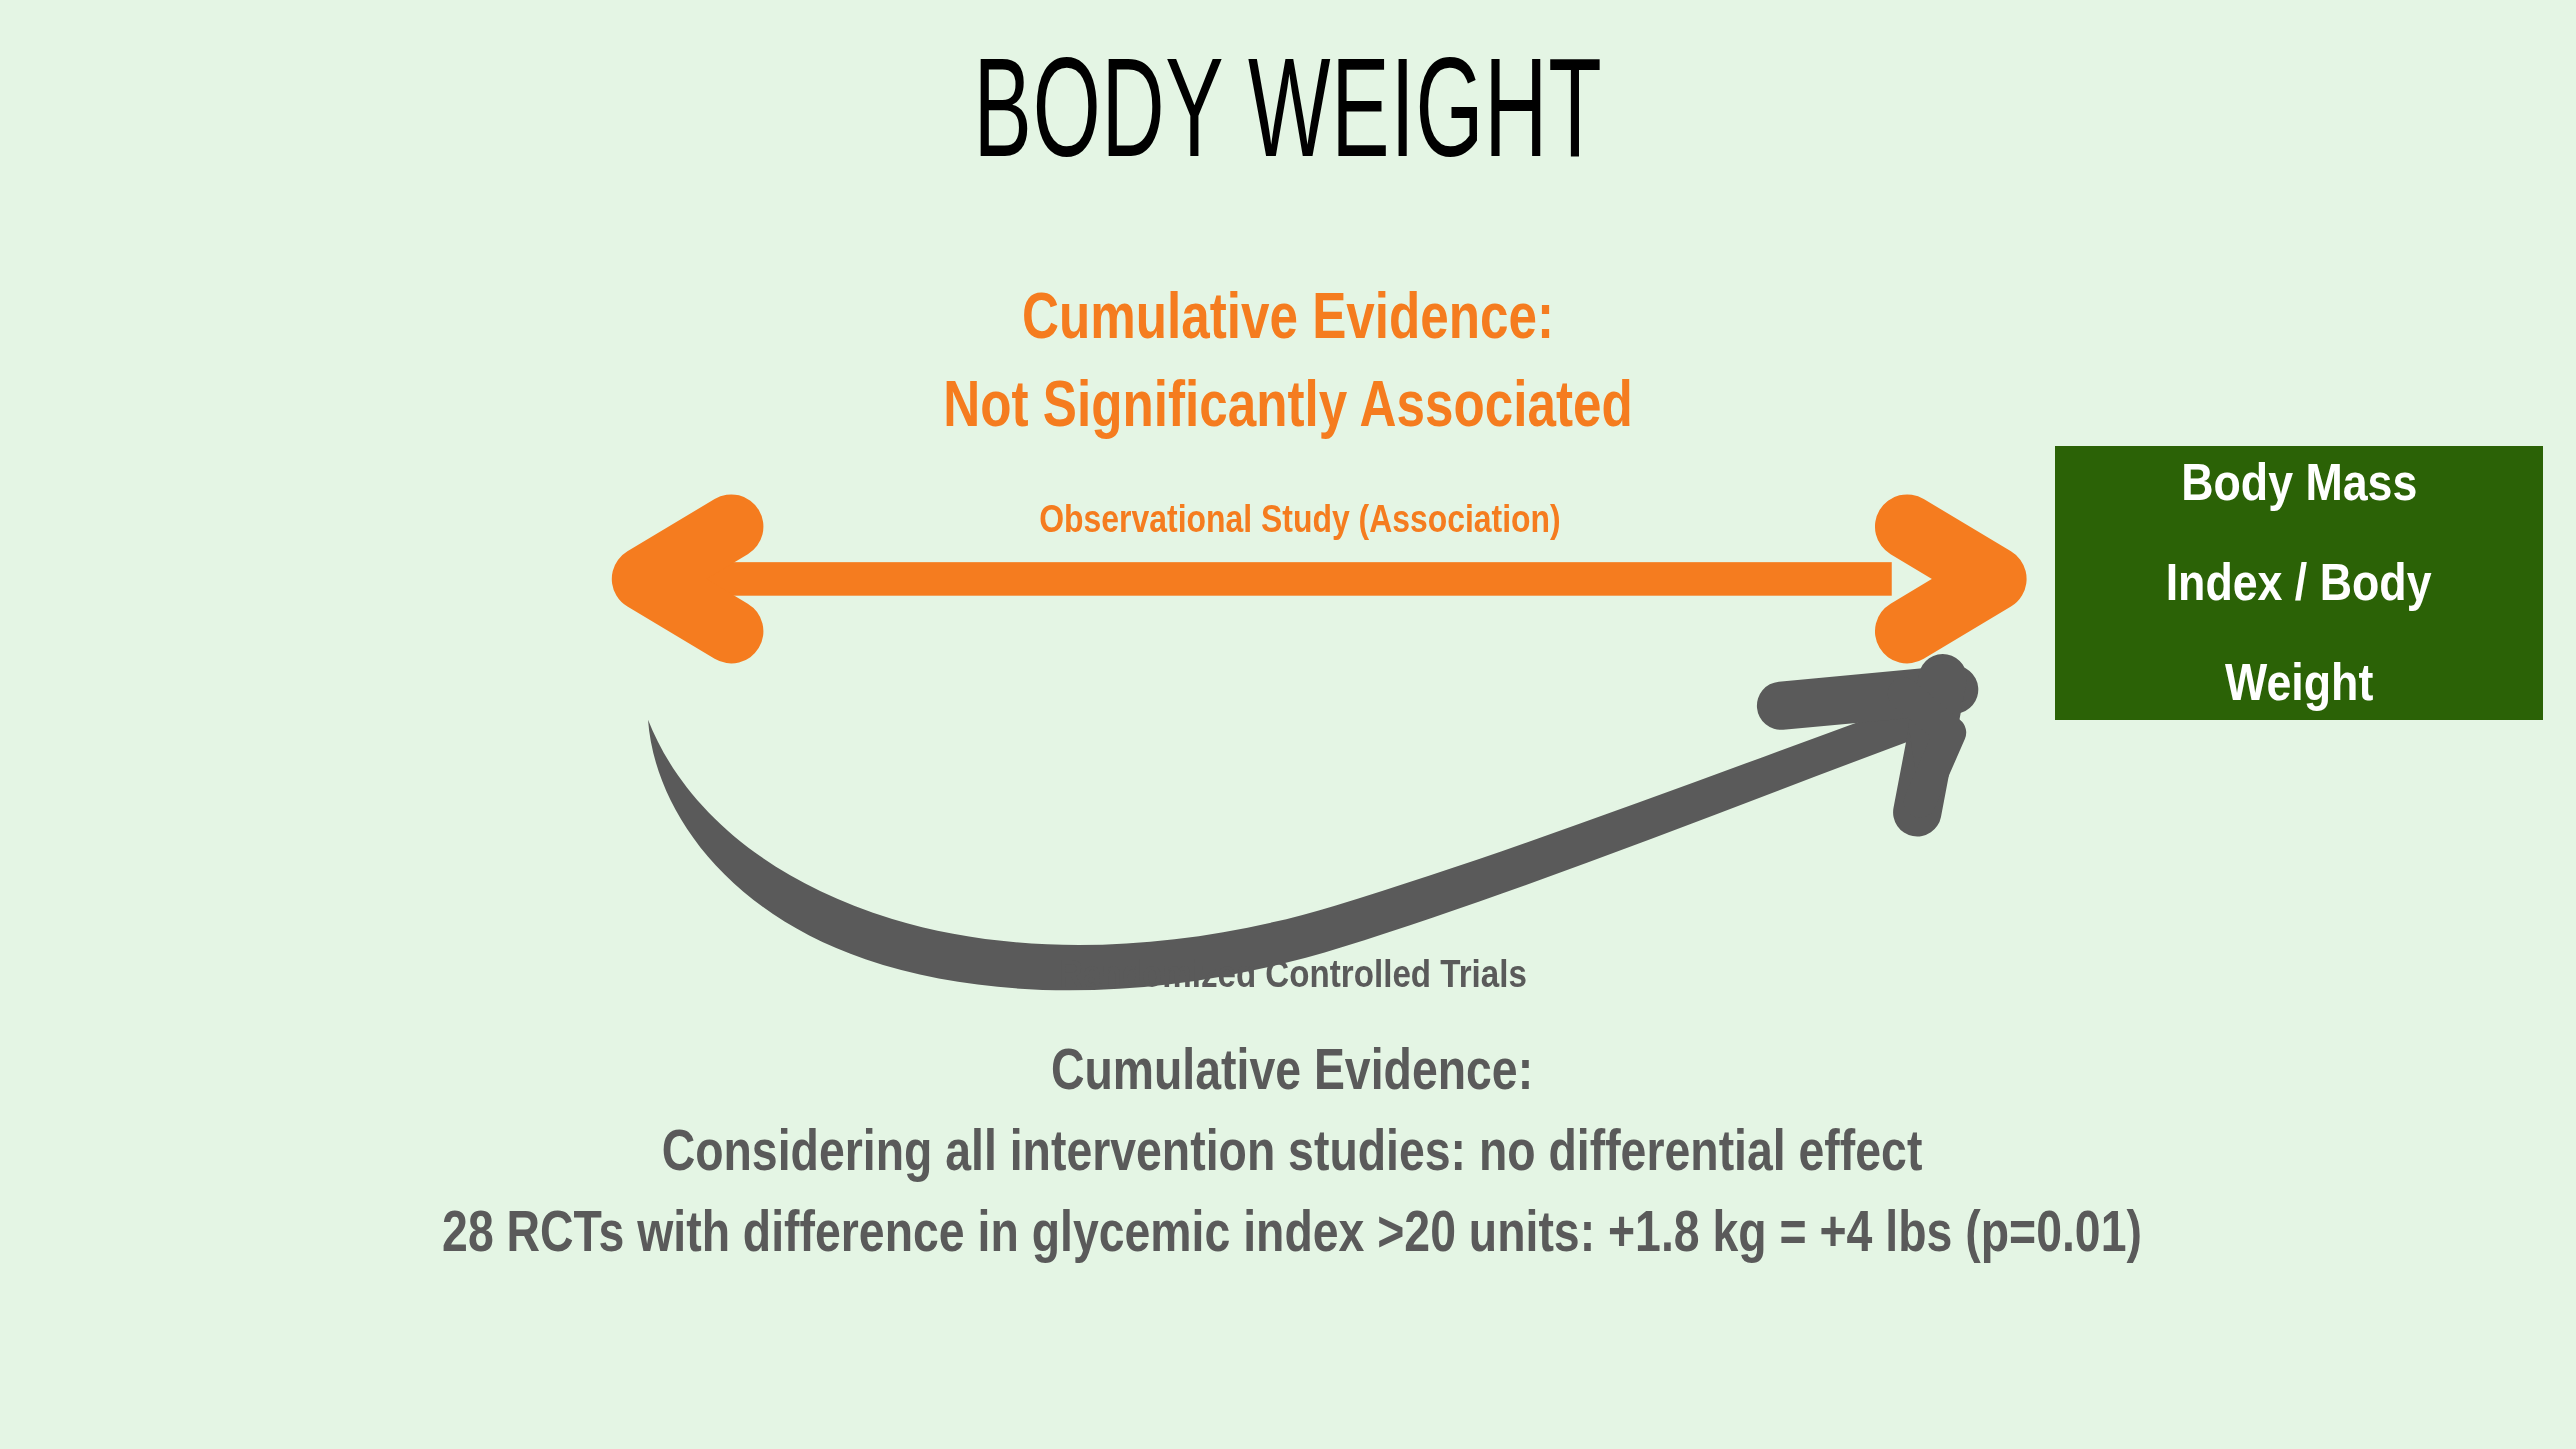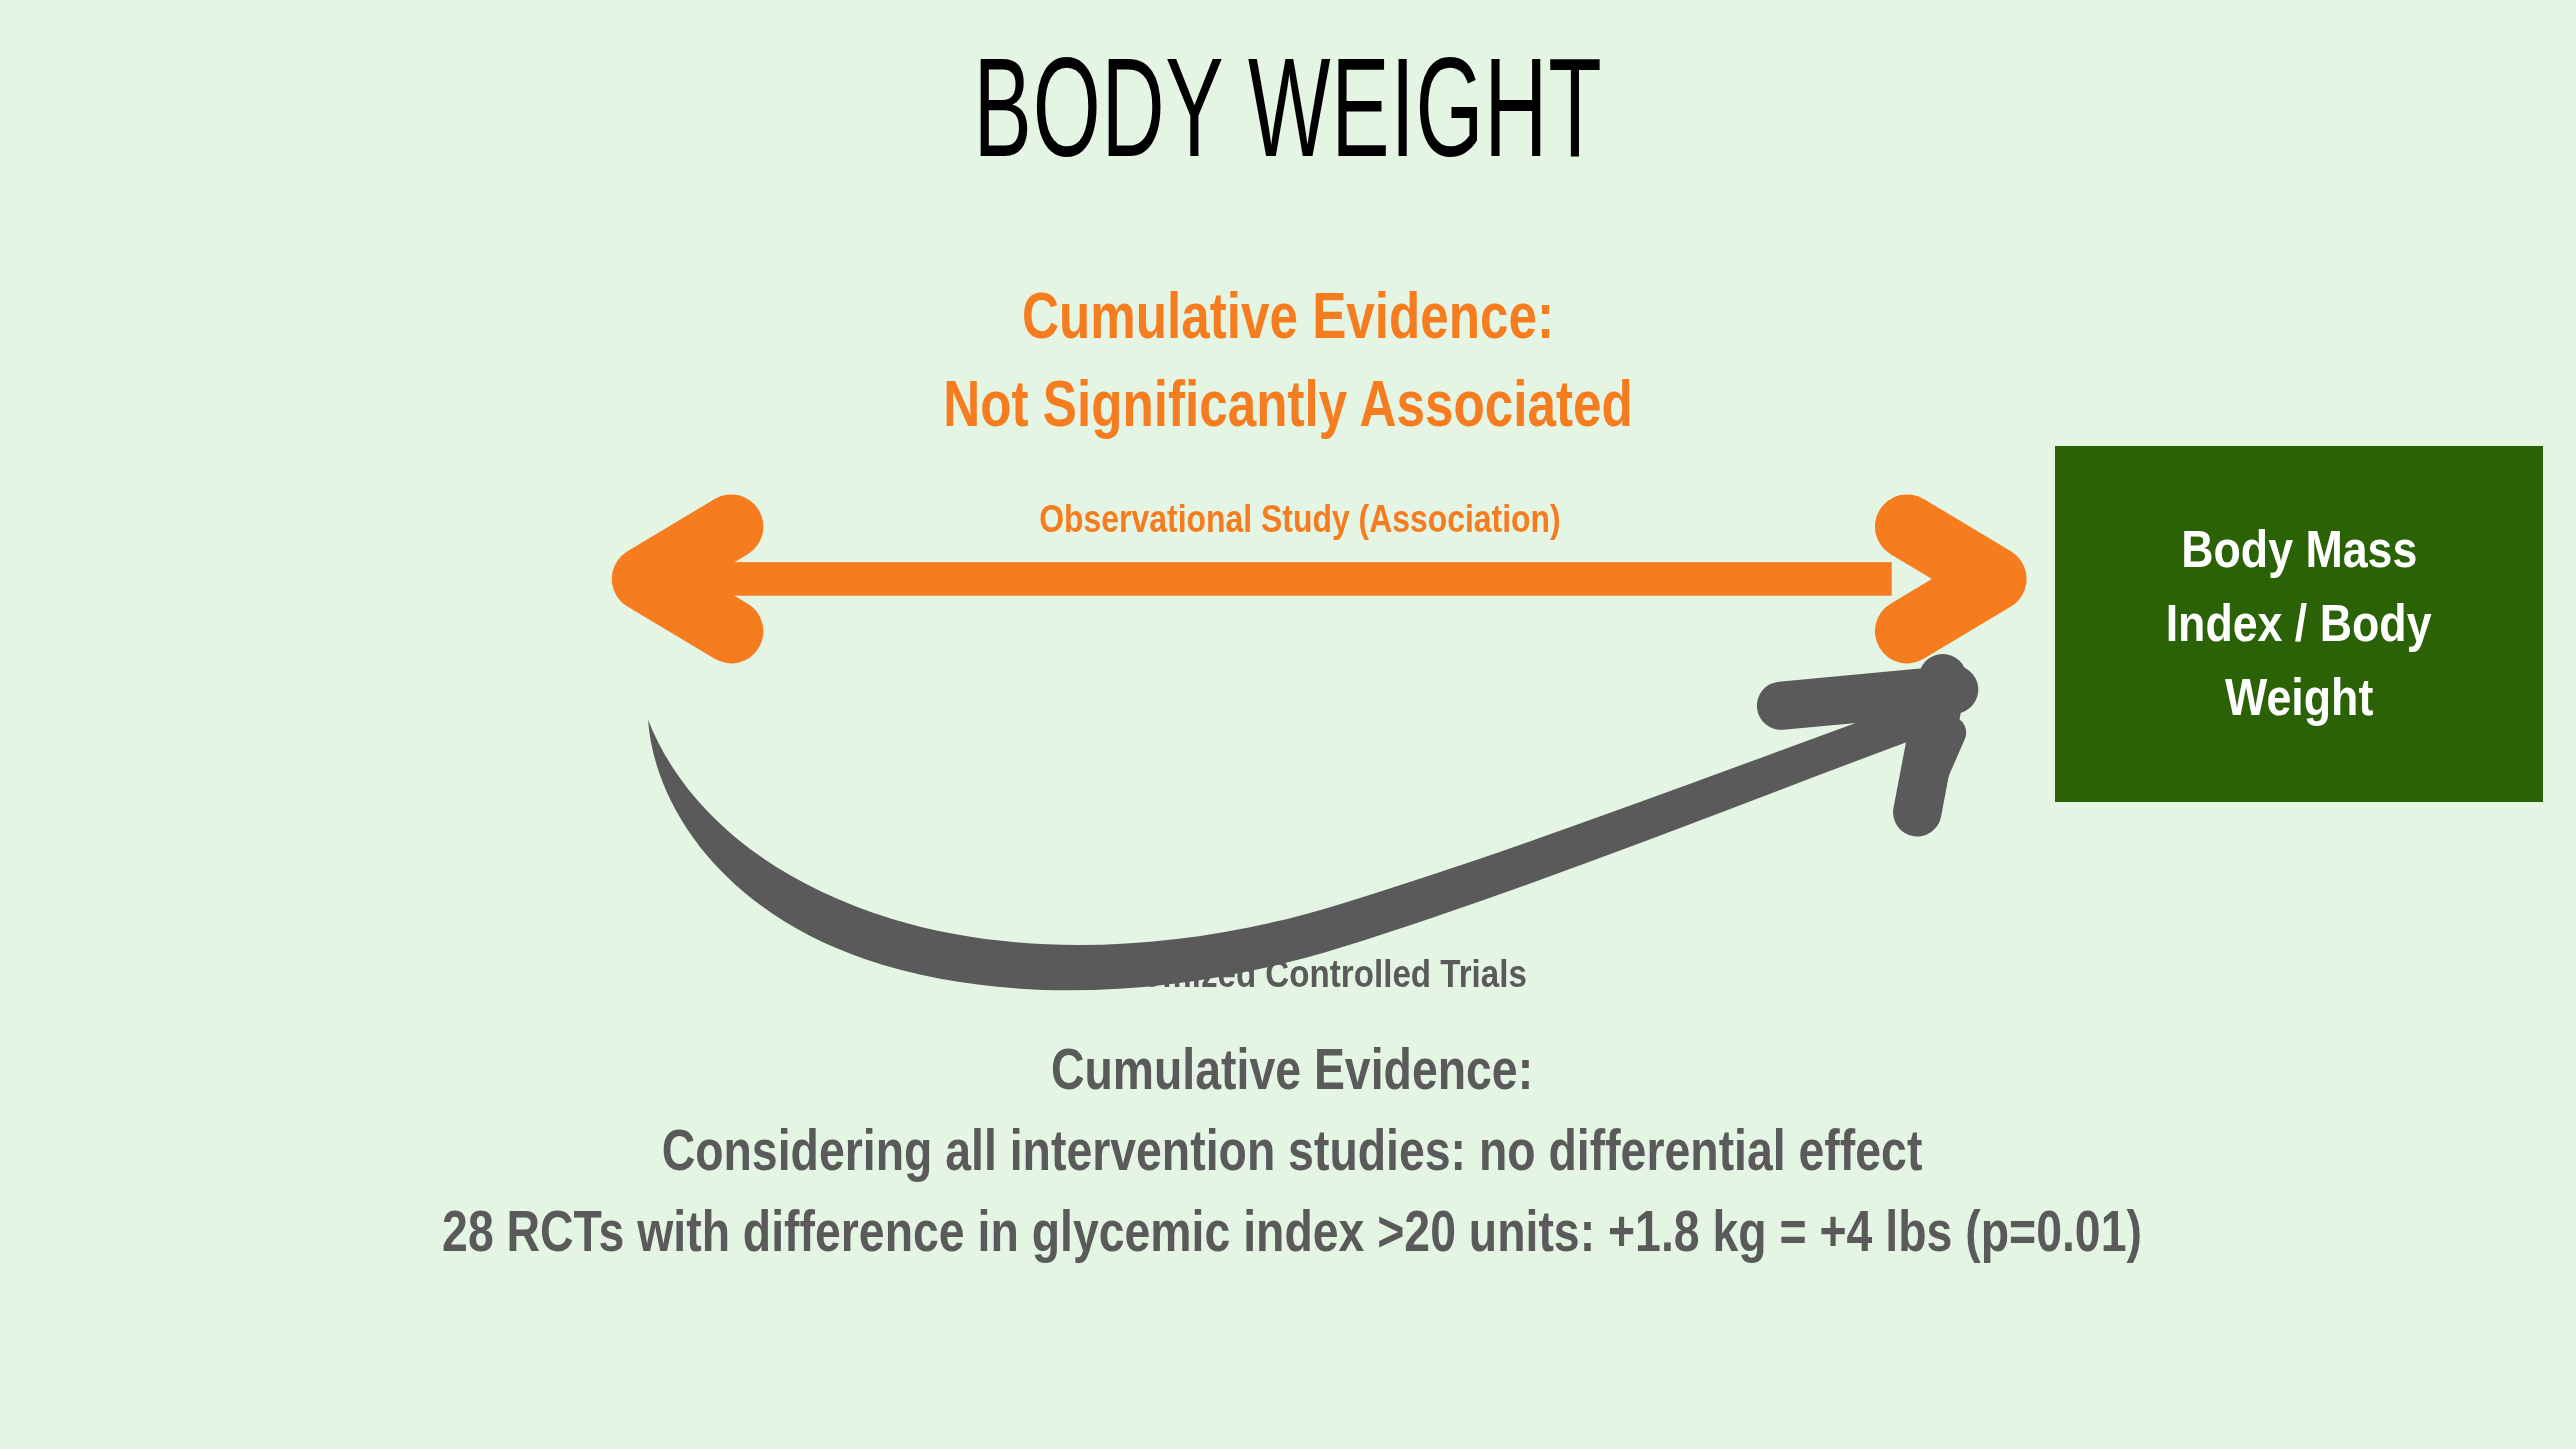--- a/index.html
+++ b/index.html
@@ -78,23 +78,24 @@
     top: 495px;
     width: 530px;
     height: 173px;
     font-size: 52px;
     line-height: 1.32;
   }
   #box-right {
     left: 2055px;
     top: 446px;
     width: 488px;
-    height: 356px;
+    height: 274px;
     font-size: 52px;
     line-height: 1.42;
+    justify-content: space-between;
   }
 
   
   #obs-label {
     position: absolute;
     left: 0;
     top: 500px;
     width: 2576px;
     margin-left: 12px;
     text-align: center;

